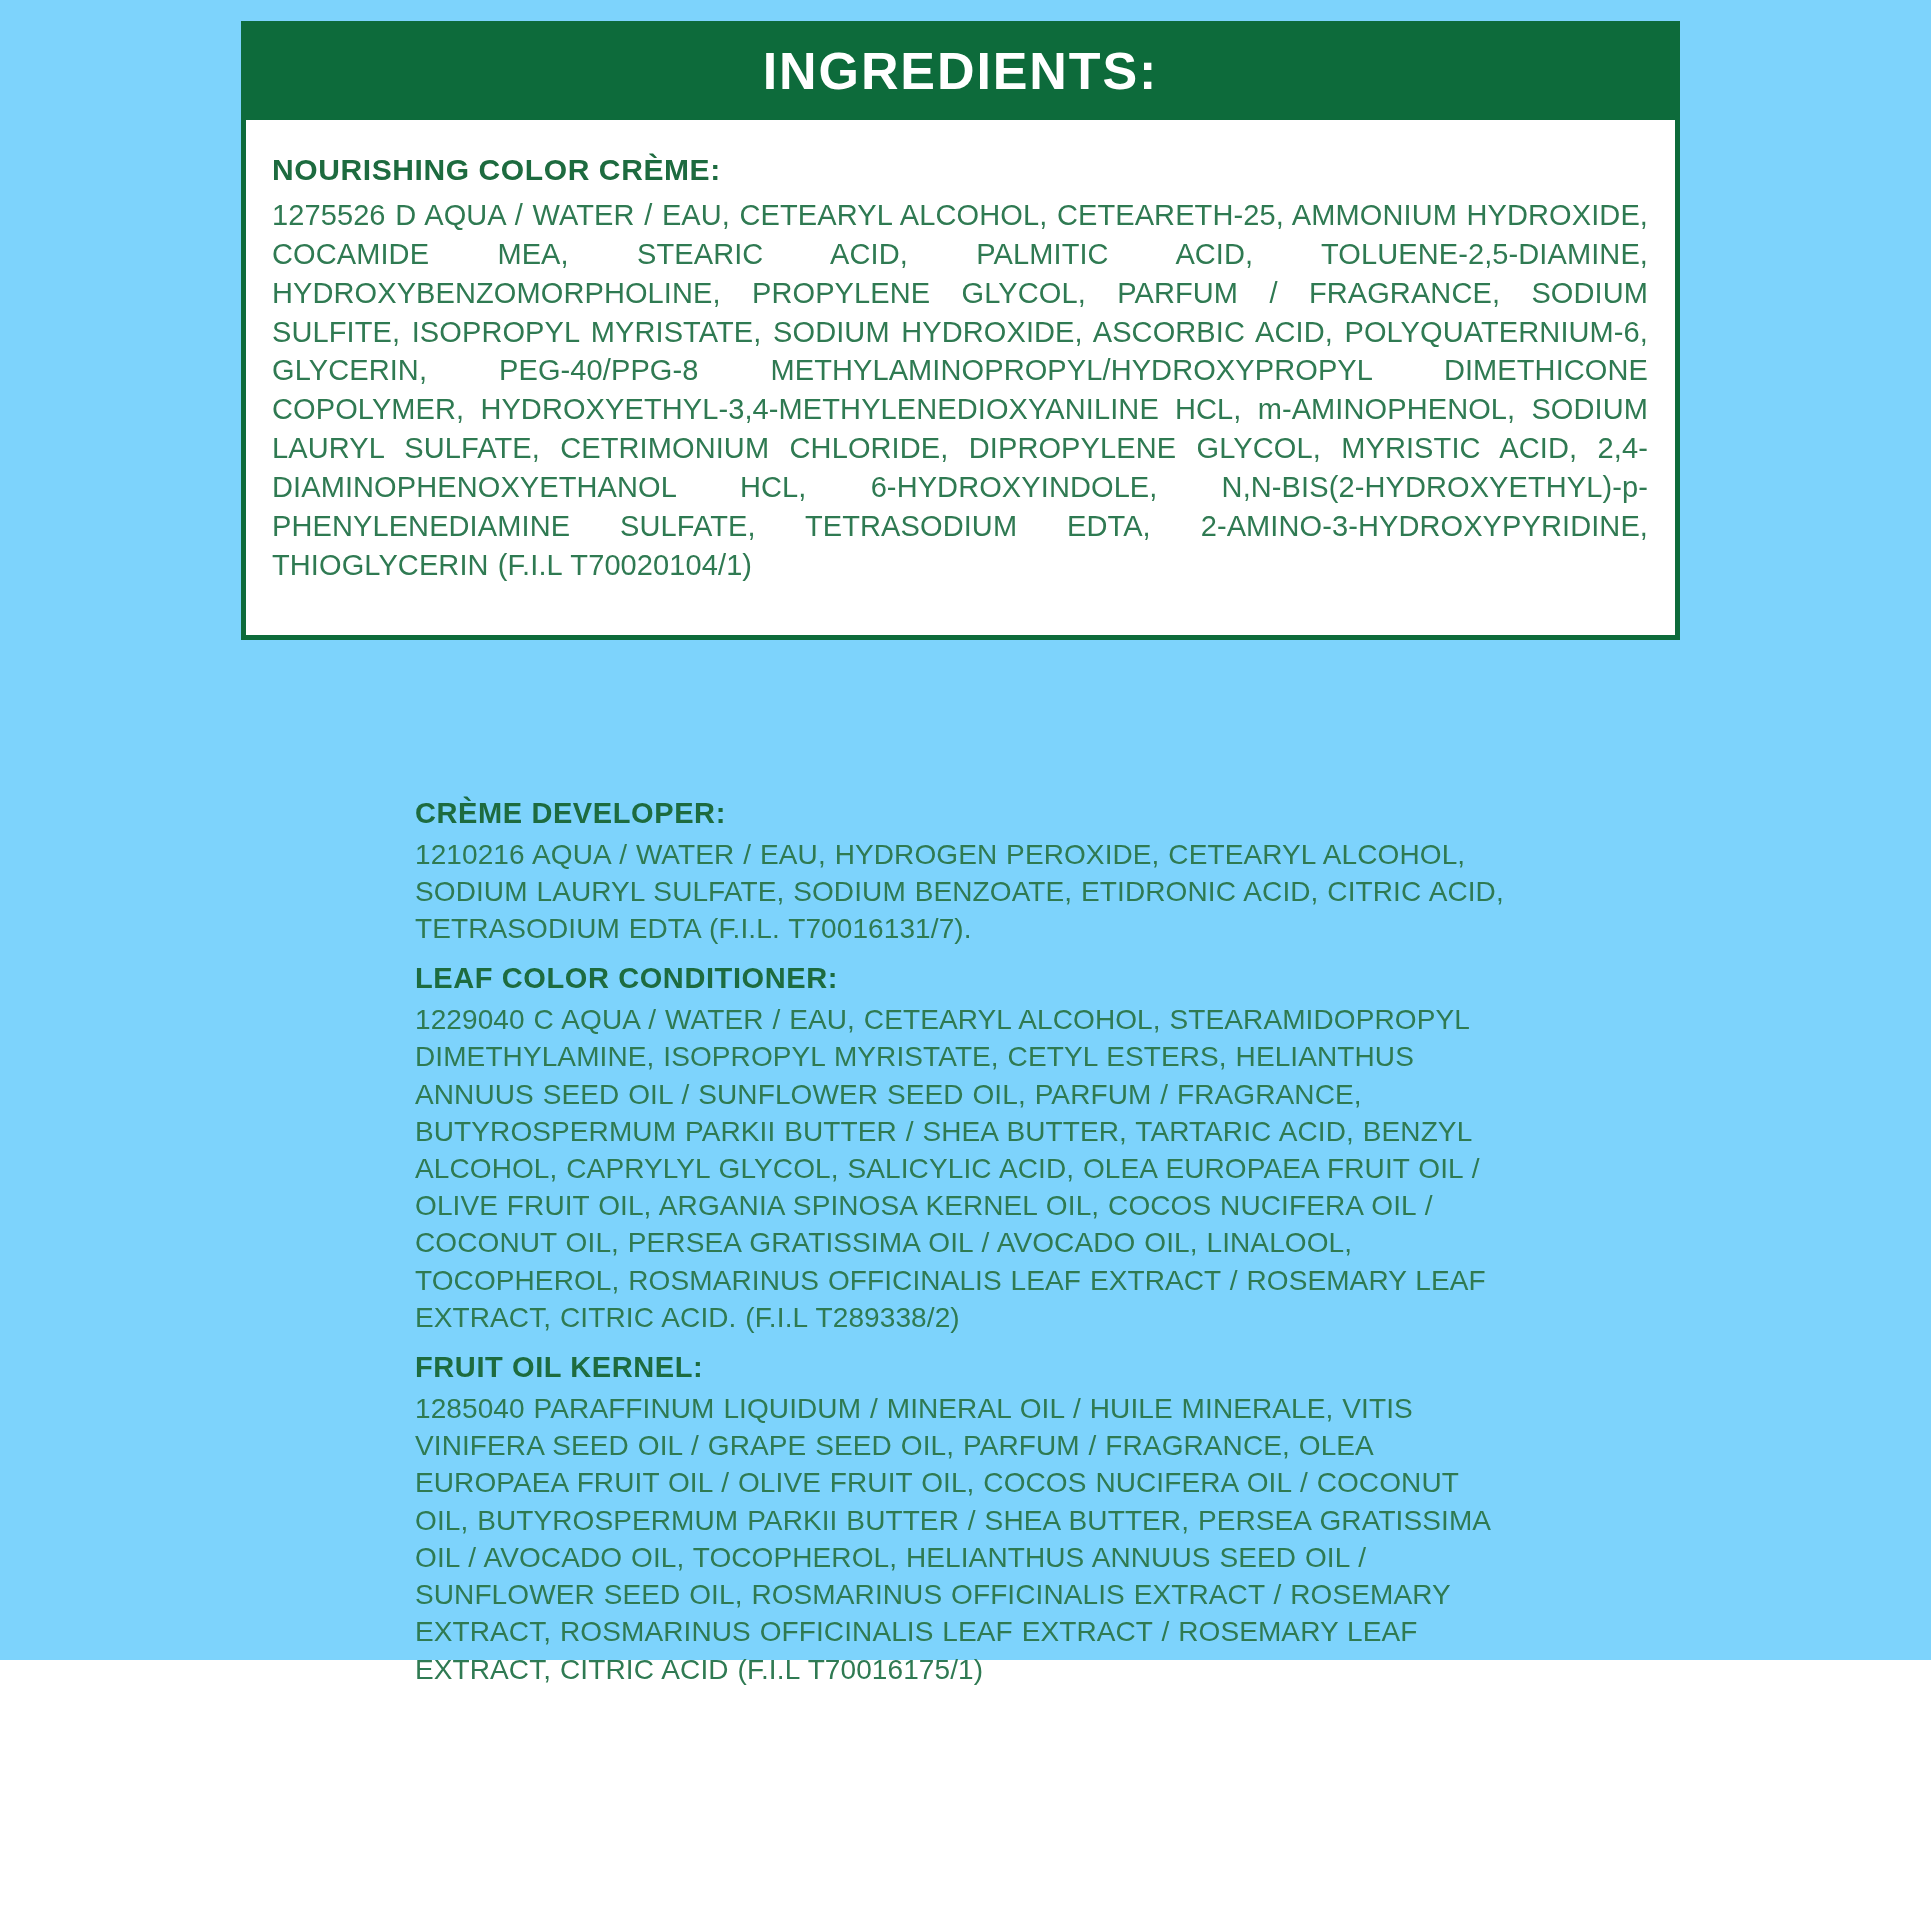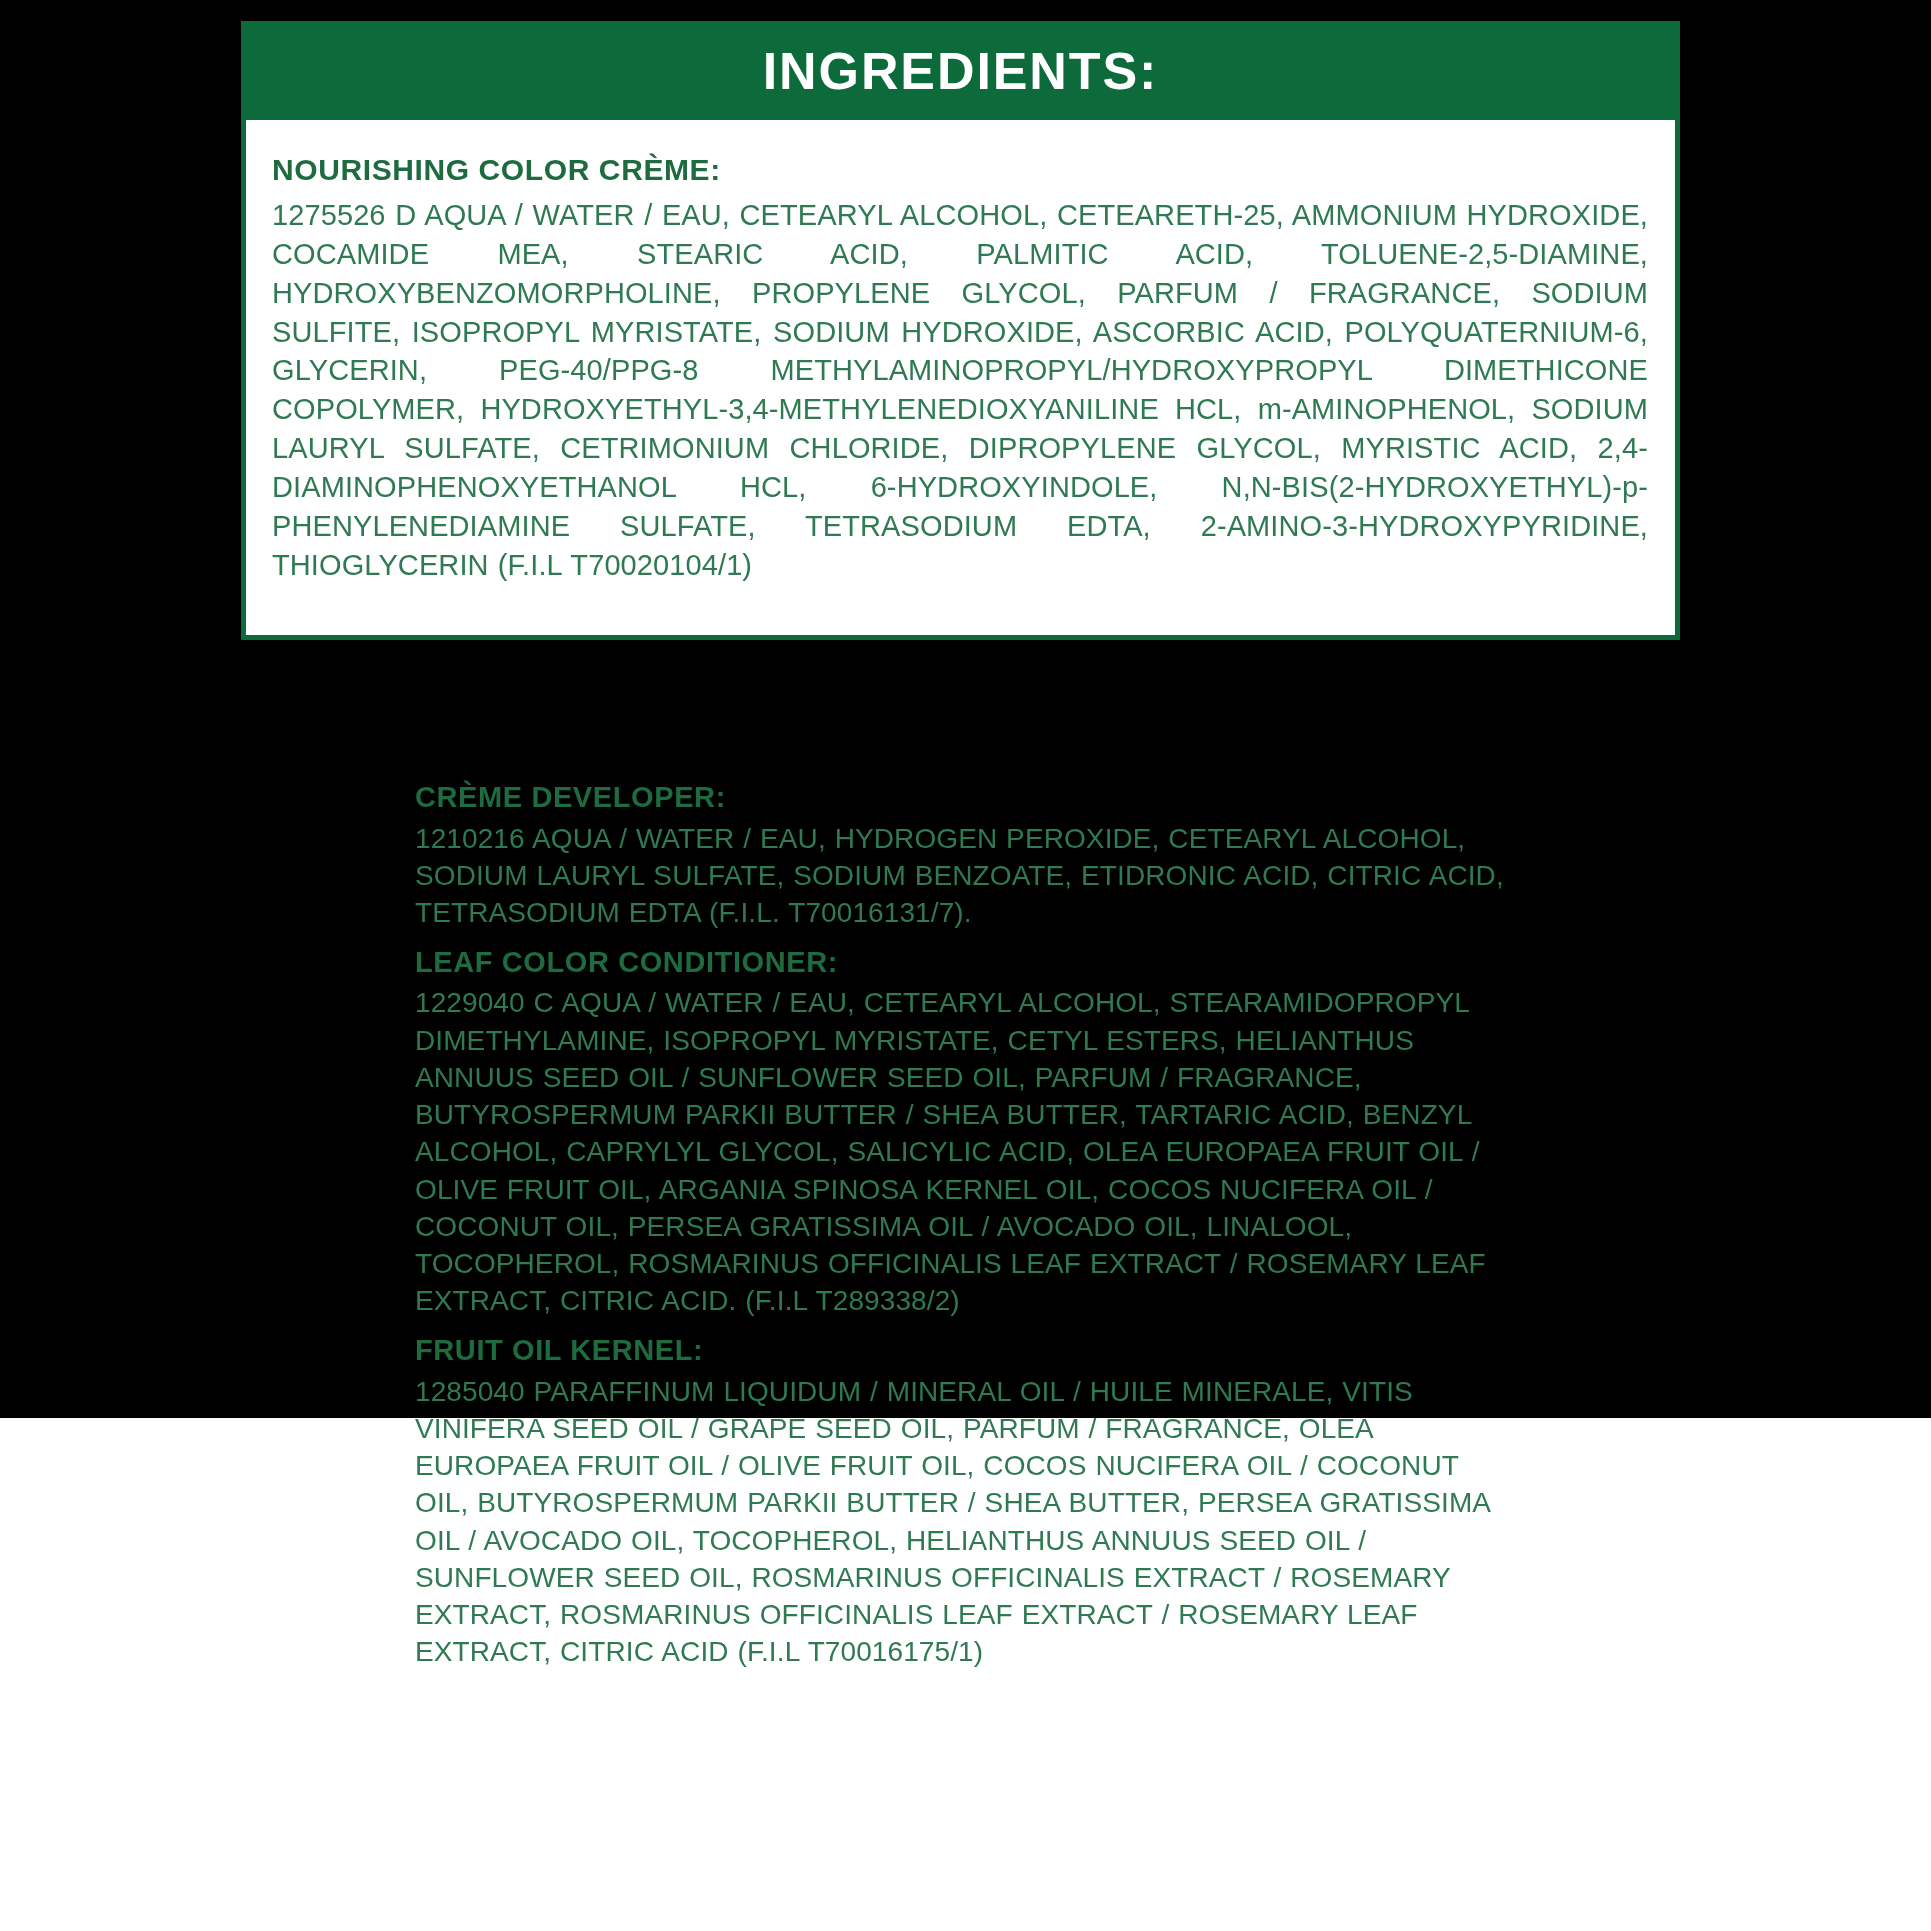--- a/index.html
+++ b/index.html
@@ -10,22 +10,22 @@
   body {
     width: 1931px;
     height: 1931px;
     font-family: "Liberation Sans", sans-serif;
     color: #1d6b3f;
     overflow: hidden;
   }
   .page {
     position: relative;
     width: 1931px;
-    height: 1418px;
-    background: #000000;
+    height: 1660px;
+    background: #7dd3fc;
   }
 
   
   .panel {
     position: absolute;
     left: 241px;
     top: 21px;
     width: 1439px;
     border: 5.8px solid #0d6b3b;
     box-sizing: border-box;
@@ -67,20 +67,21 @@
 
   
   .lower {
     position: absolute;
     left: 415px;
     top: 782px;
     width: 1101px;
   }
   .lower .block {
     margin-bottom: 15.4px;
+    margin-top: 16px;
   }
   .lower .section-title {
     font-size: 29px;
     margin-bottom: 5.8px;
   }
   .lower .ing-text {
     font-size: 28px;
     line-height: 1.33;
   }
 </style>

